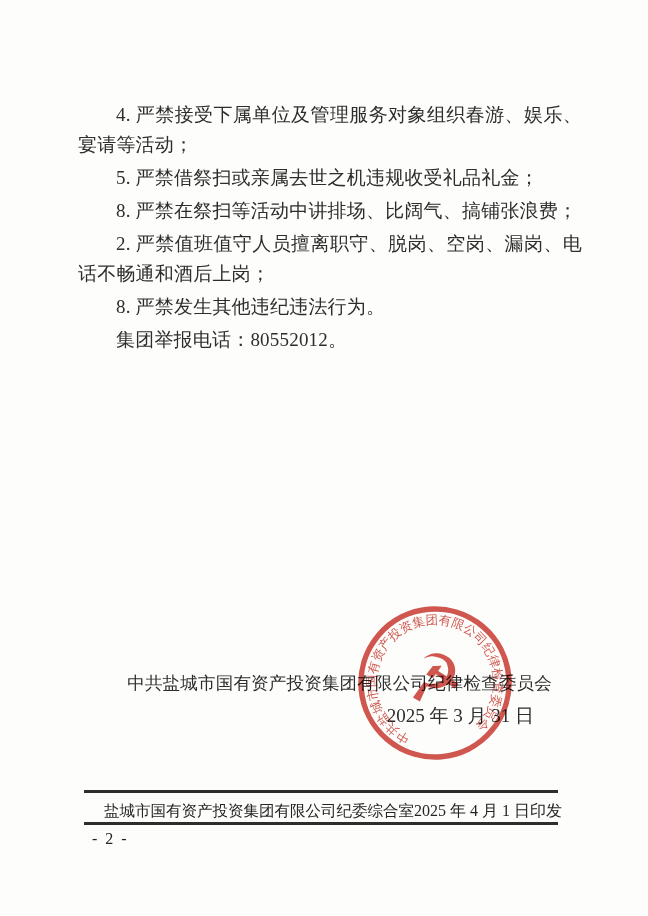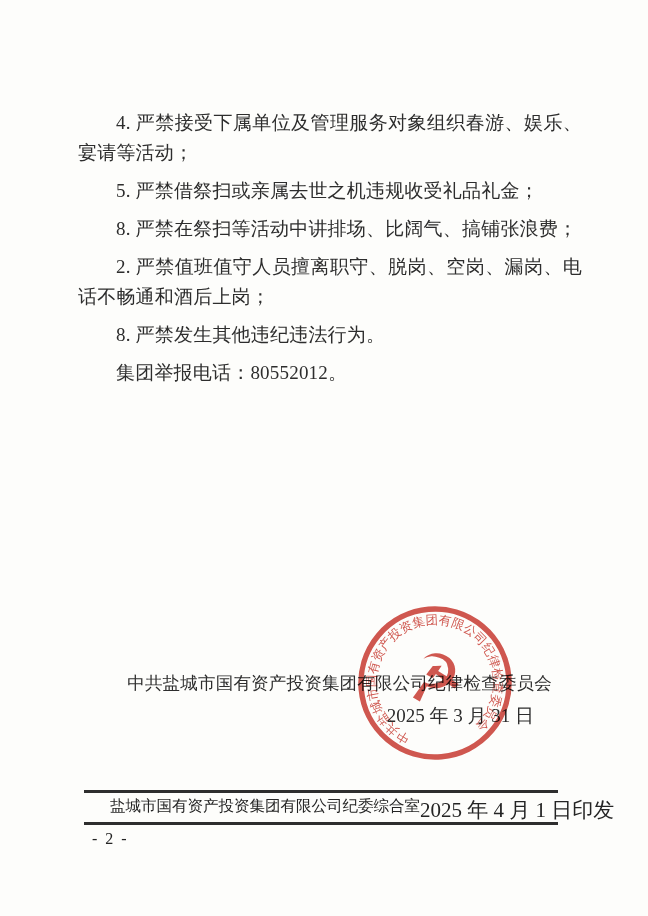--- a/index.html
+++ b/index.html
@@ -7,21 +7,21 @@
     width:648px;height:916px;position:relative;overflow:hidden;
     background:#fdfdfb;
     font-family:"Liberation Serif","DejaVu Serif",serif;
     color:#2d2d2d;
   }
   .doc-page{position:absolute;inset:0;}
   .text-col{
     position:absolute;left:78px;top:100px;width:504px;
   }
   .para{
-    margin:8px 0 3px 0;
+    margin:0 0 3px 0;
     font-size:19px;line-height:30px;
     text-align:justify;text-justify:inter-character;
     text-indent:2em;
     letter-spacing:0.2px;
   }
   .sign-block{
     position:absolute;left:0;top:671px;width:648px;
     display:flex;flex-direction:column;align-items:flex-end;row-gap:8px;
   }
   .sign-committee{
@@ -35,26 +35,26 @@
     transform:rotate(-5deg);
     mix-blend-mode:multiply;opacity:0.85;
     pointer-events:none;
   }
   .footer-rule{
     position:absolute;left:84px;width:474px;height:2.5px;background:#2e2e2e;
   }
   .rule-top{top:790px;}
   .rule-bottom{top:822px;}
   .colophon{
-    position:absolute;left:100px;top:796px;width:474px;height:26px;
-    display:flex;justify-content:space-between;align-items:flex-start;
+    position:absolute;left:94px;top:796px;width:474px;height:26px;
+    display:flex;justify-content:space-between;align-items:flex-end;
     font-size:15.5px;white-space:nowrap;color:#242424;
   }
   .colophon .office{padding-left:10px;}
-  .colophon .printdate{padding-right:16px;font-size:21px;}
+  .colophon .printdate{padding-right:16px;font-size:16px;}
   .page-num{
     position:absolute;left:92px;top:830px;
     font-size:16px;letter-spacing:2px;color:#242424;
   }
 </style>
 </head>
 <body>
 
 <div class="doc-page">
 

